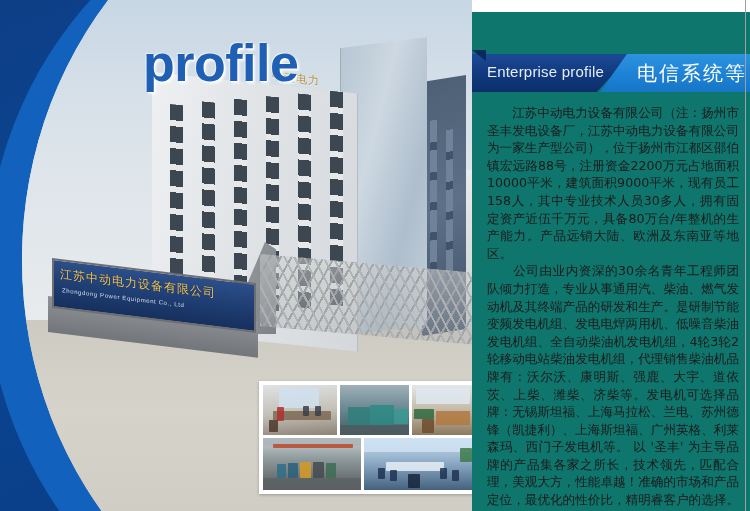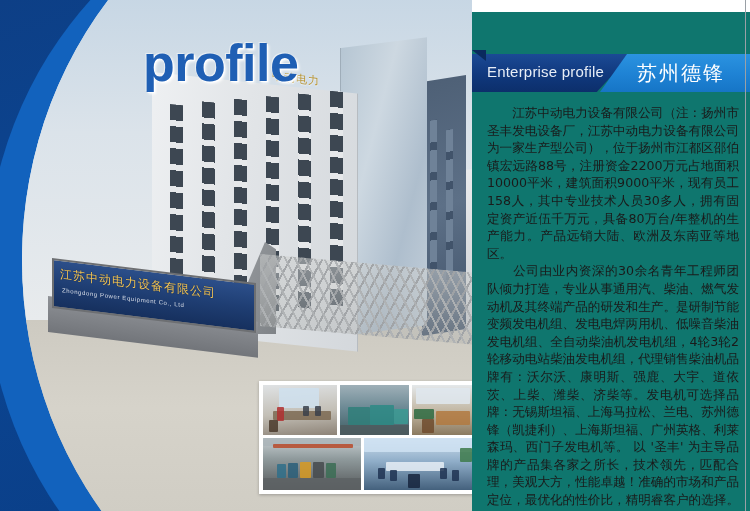--- a/index.html
+++ b/index.html
@@ -368,21 +368,21 @@
     </div>
 
   </div>
 
   <div class="right">
 
     <div class="banner">
       <div class="banner-dark"></div>
       <div class="banner-light"></div>
       <div class="banner-en">Enterprise profile</div>
-      <div class="banner-cn">苏州德锋</div>
+      <div class="banner-cn">电信系统等</div>
     </div>
     <div class="banner-fold"></div>
 
     <div class="body-text">　　江苏中动电力设备有限公司（注：扬州市圣丰发电设备厂，江苏中动电力设备有限公司为一家生产型公司），位于扬州市江都区邵伯镇宏远路88号，注册资金2200万元占地面积10000平米，建筑面积9000平米，现有员工158人，其中专业技术人员30多人，拥有固定资产近伍千万元，具备80万台/年整机的生产能力。产品远销大陆、欧洲及东南亚等地区。
 　　公司由业内资深的30余名青年工程师团队倾力打造，专业从事通用汽、柴油、燃气发动机及其终端产品的研发和生产。是研制节能变频发电机组、发电电焊两用机、低噪音柴油发电机组、全自动柴油机发电机组，4轮3轮2轮移动电站柴油发电机组，代理销售柴油机品牌有：沃尔沃、康明斯、强鹿、大宇、道依茨、上柴、潍柴、济柴等。发电机可选择品牌：无锡斯坦福、上海马拉松、兰电、苏州德锋（凯捷利）、上海斯坦福、广州英格、利莱森玛、西门子发电机等。 以 '圣丰' 为主导品牌的产品集各家之所长，技术领先，匹配合理，美观大方，性能卓越！准确的市场和产品定位，最优化的性价比，精明睿客户的选择。广泛应用于国内外各大行业，如工厂、酒店、房地产、楼宇、铁路、石油、矿山、电信系统等。</div>
 
   </div>
 
   <div class="right-rule"></div>
 

